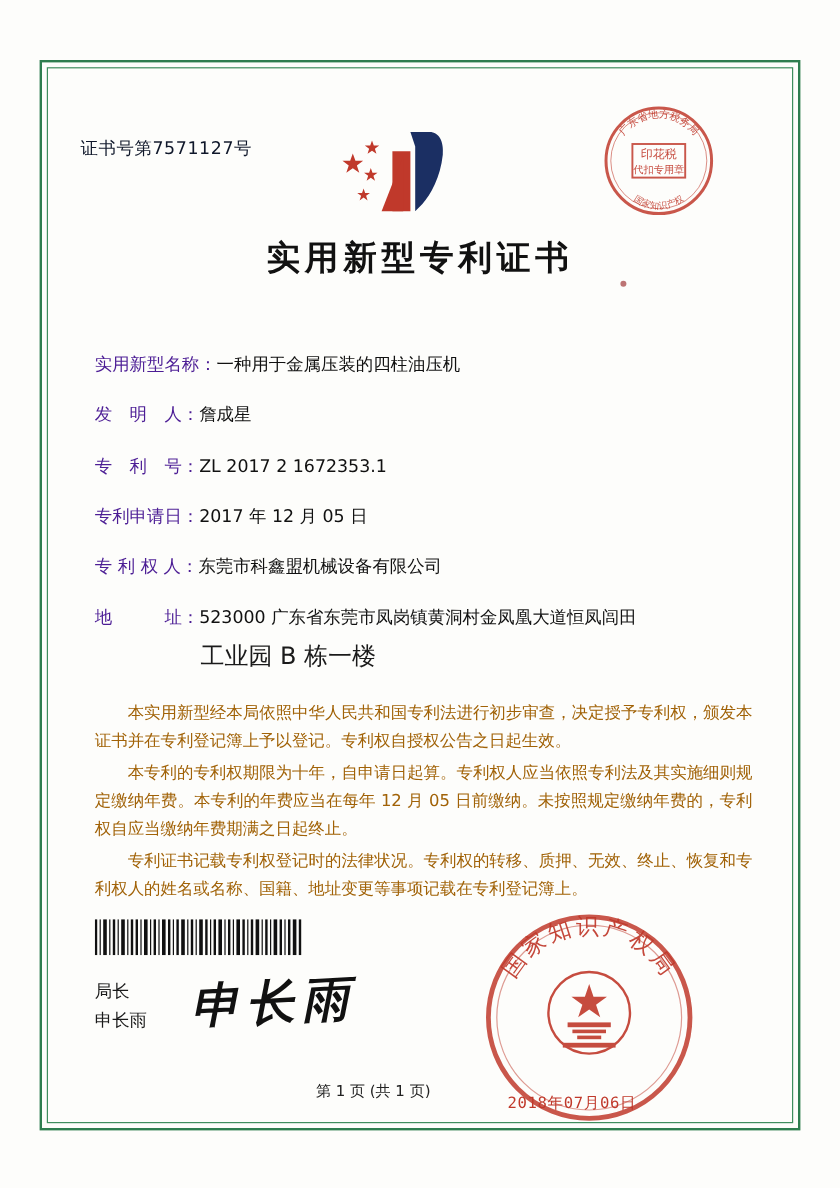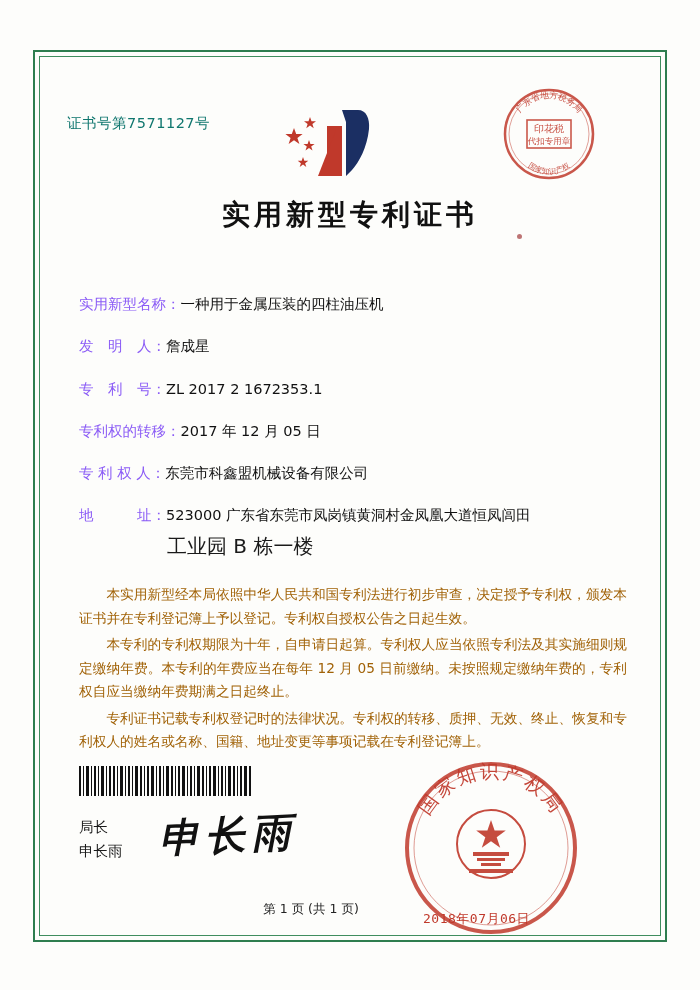--- a/index.html
+++ b/index.html
@@ -52,21 +52,21 @@
     height: 880px;
   }
 
   
   .cert-number {
     position: absolute;
     left: 28px;
     top: 58px;
     font-size: 14.5px;
     letter-spacing: 0.5px;
-    color: #0f766e;
+    color: #0f172a;
   }
 
   
   .logo {
     position: absolute;
     left: 235px;
     top: 48px;
     width: 110px;
     height: 80px;
   }
@@ -112,21 +112,21 @@
     font-size: 14.5px;
     line-height: 1.5;
   }
   .field-row {
     position: relative;
     margin-bottom: 20.5px;
     white-space: nowrap;
   }
   .field-label {
     display: inline-block;
-    color: #8b5cf6;
+    color: #4c1d95;
   }
   .field-value {
     display: inline-block;
     color: #111;
   }
   .field-sub {
     margin-top: 4px;
     margin-left: 88px;
     font-size: 20px;
   }
@@ -273,21 +273,21 @@
 
       <div class="field-row">
         <span class="field-label">发　明　人：</span><span class="field-value">詹成星</span>
       </div>
 
       <div class="field-row">
         <span class="field-label">专　利　号：</span><span class="field-value">ZL 2017 2 1672353.1</span>
       </div>
 
       <div class="field-row">
-        <span class="field-label">专利权的转移：</span><span class="field-value">2017 年 12 月 05 日</span>
+        <span class="field-label">专利申请日：</span><span class="field-value">2017 年 12 月 05 日</span>
       </div>
 
       <div class="field-row">
         <span class="field-label">专 利 权 人：</span><span class="field-value">东莞市科鑫盟机械设备有限公司</span>
       </div>
 
       <div class="field-row">
         <span class="field-label">地　　　址：</span><span class="field-value">523000  广东省东莞市凤岗镇黄洞村金凤凰大道恒凤闾田</span>
         <div class="field-sub">工业园 B 栋一楼</div>
       </div>

